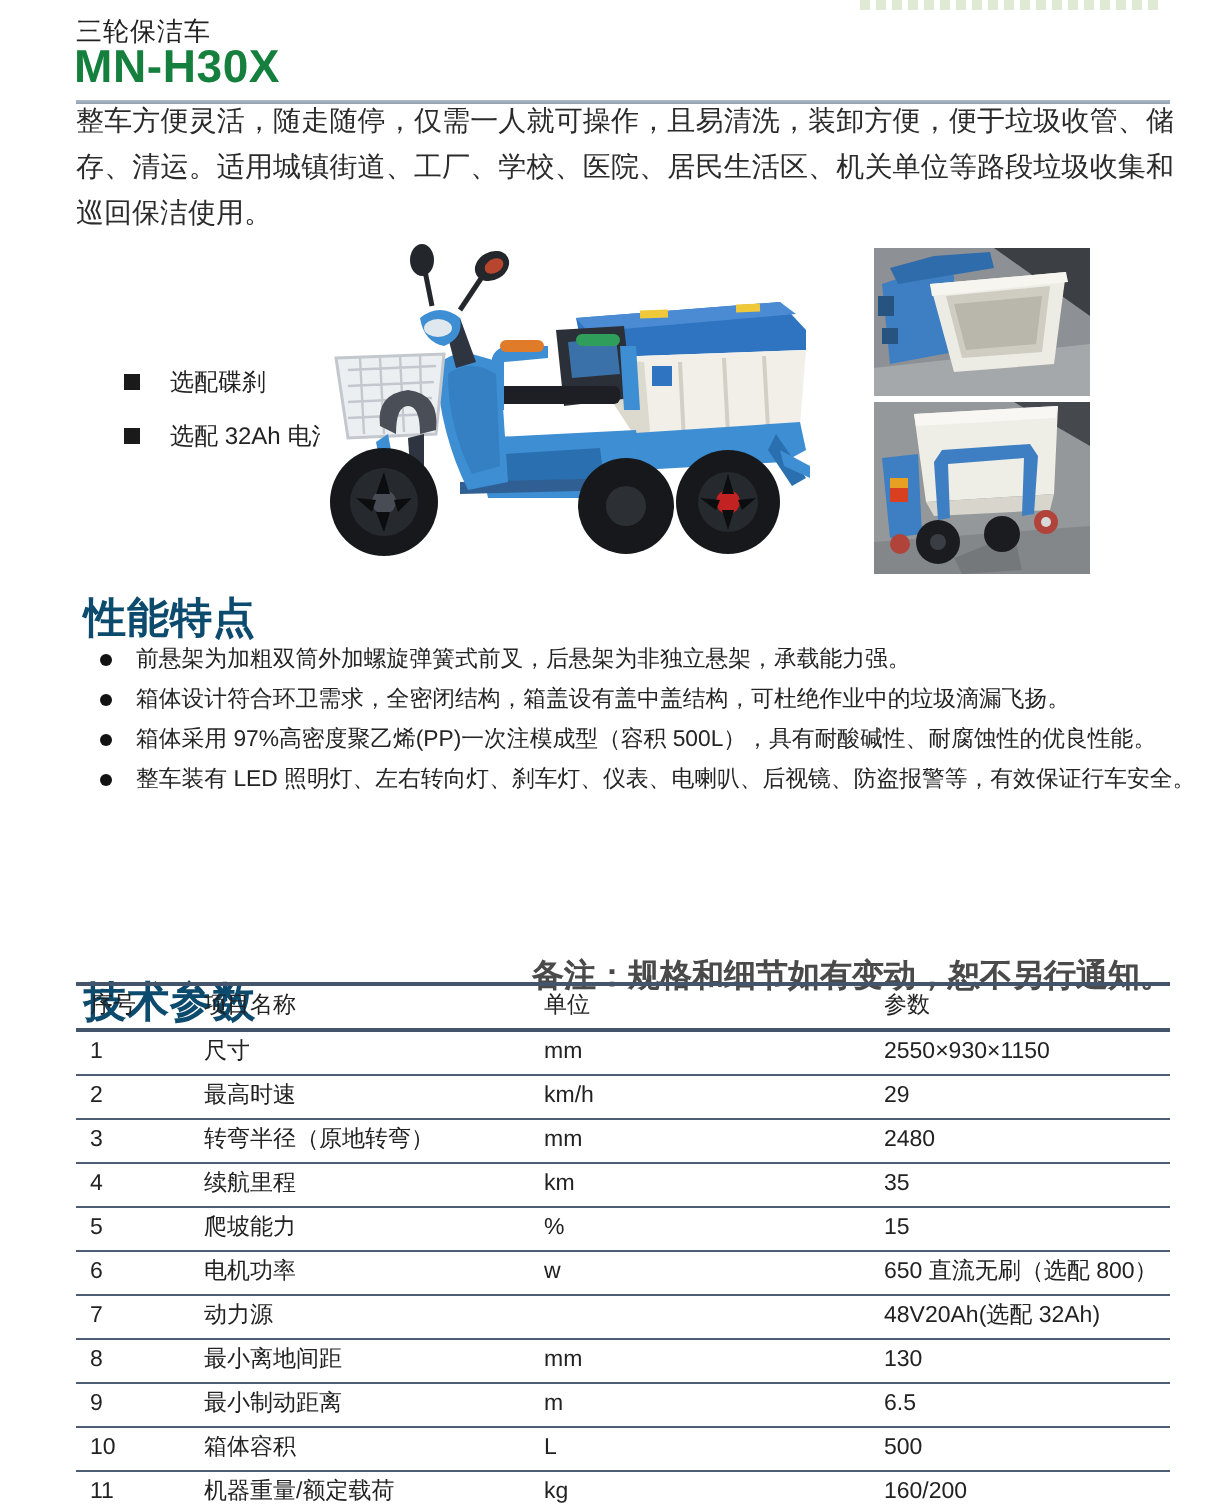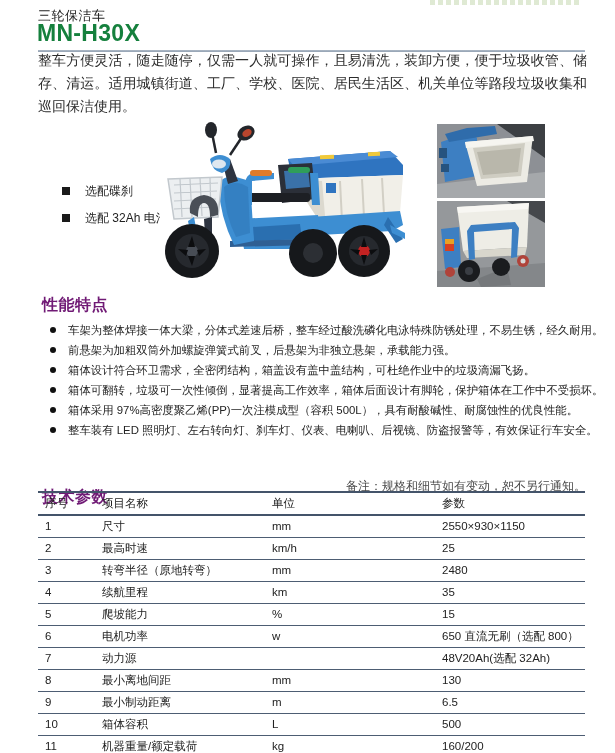--- a/index.html
+++ b/index.html
@@ -52,36 +52,36 @@
   }
 
   
   .photo { position: absolute; overflow: hidden; }
   .photo-main { top: 121px; left: 160px; width: 245px; height: 168px; background: #fff; }
   .photo-top { top: 124px; left: 437px; width: 108px; height: 74px; }
   .photo-bottom { top: 201px; left: 437px; width: 108px; height: 86px; }
   .photo svg { display: block; width: 100%; height: 100%; }
 
   
-  .section-title { position: absolute; left: 42px; font-size: 16px; font-weight: 700; color: #701a75; letter-spacing: .5px; }
+  .section-title { position: absolute; left: 42px; font-size: 21px; font-weight: 700; color: #0c4a6e; letter-spacing: .5px; }
   .features-title { top: 295px; }
   .features { position: absolute; top: 320px; left: 48px; width: 540px; list-style: none; }
   .features li {
     position: relative; padding-left: 20px;
     font-size: 11.4px; line-height: 20px; color: #242424;
     white-space: nowrap;
   }
   .features li::before {
     content: ""; position: absolute; left: 2px; top: 7px;
     width: 6px; height: 6px; border-radius: 50%; background: #111;
   }
 
   
   .specs-title { top: 467px; margin-top: 20px; }
-  .specs-note { position: absolute; top: 478px; right: 29px; font-size: 12px; color: #4a4a4a; }
+  .specs-note { position: absolute; top: 478px; right: 29px; font-size: 16px; color: #4a4a4a; font-weight: bold; }
   .specs-table {
     position: absolute; top: 491px; left: 38px; width: 547px;
     border-collapse: collapse; table-layout: fixed;
     font-size: 11.5px; color: #222;
   }
   .specs-table col.c1 { width: 57px; }
   .specs-table col.c2 { width: 170px; }
   .specs-table col.c3 { width: 170px; }
   .specs-table col.c4 { width: 150px; }
   .specs-table th, .specs-table td {
@@ -214,24 +214,22 @@
       <circle cx="64" cy="66" r="9" fill="#1a1c1f"></circle>
 
       <circle cx="86" cy="60" r="6" fill="#b0433a"></circle>
       <circle cx="86" cy="60" r="2.5" fill="#d8d8d8"></circle>
       <circle cx="13" cy="71" r="5" fill="#b0433a"></circle>
     </svg>
   </div>
 
   <div class="section-title features-title">性能特点</div>
   <ul class="features">
-    <li><span>车架为整体焊接一体大梁，分体式差速后桥，整车经过酸洗磷化电泳特殊防锈处理，不易生锈，经久耐用。</span></li>
     <li><span>前悬架为加粗双筒外加螺旋弹簧式前叉，后悬架为非独立悬架，承载能力强。</span></li>
     <li><span>箱体设计符合环卫需求，全密闭结构，箱盖设有盖中盖结构，可杜绝作业中的垃圾滴漏飞扬。</span></li>
-    <li><span>箱体可翻转，垃圾可一次性倾倒，显著提高工作效率，箱体后面设计有脚轮，保护箱体在工作中不受损坏。</span></li>
     <li><span>箱体采用 97%高密度聚乙烯(PP)一次注模成型（容积 500L），具有耐酸碱性、耐腐蚀性的优良性能。</span></li>
     <li><span>整车装有 LED 照明灯、左右转向灯、刹车灯、仪表、电喇叭、后视镜、防盗报警等，有效保证行车安全。</span></li>
   </ul>
 
   <div class="section-title specs-title">技术参数</div>
   <div class="specs-note">备注：规格和细节如有变动，恕不另行通知。</div>
 
   <table class="specs-table">
     <colgroup>
         <col class="c1">
@@ -251,21 +249,21 @@
       <tr>
           <td>1</td>
           <td>尺寸</td>
           <td>mm</td>
           <td>2550×930×1150</td>
         </tr>
       <tr>
           <td>2</td>
           <td>最高时速</td>
           <td>km/h</td>
-          <td>25</td>
+          <td>29</td>
         </tr>
       <tr>
           <td>3</td>
           <td>转弯半径（原地转弯）</td>
           <td>mm</td>
           <td>2480</td>
         </tr>
       <tr>
           <td>4</td>
           <td>续航里程</td>

